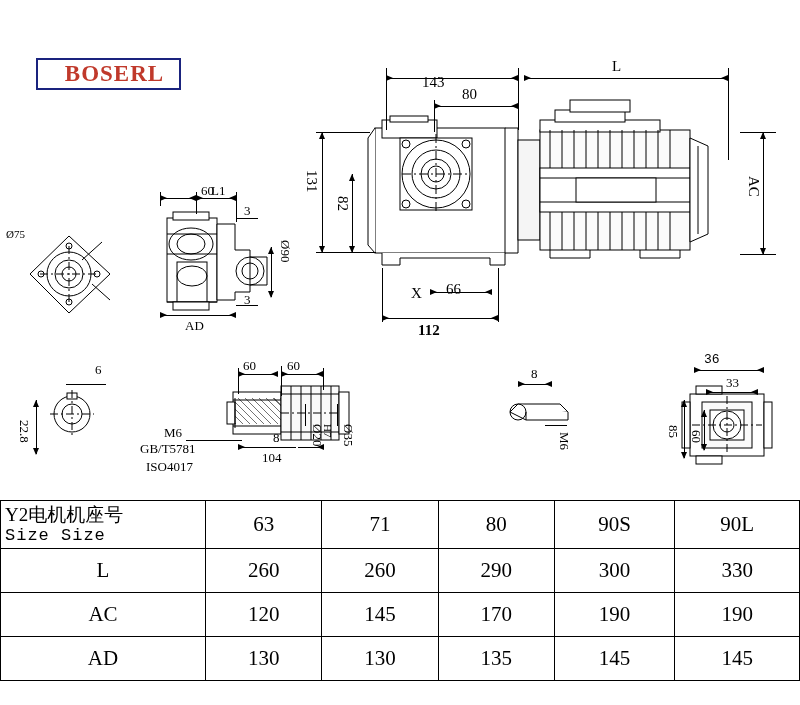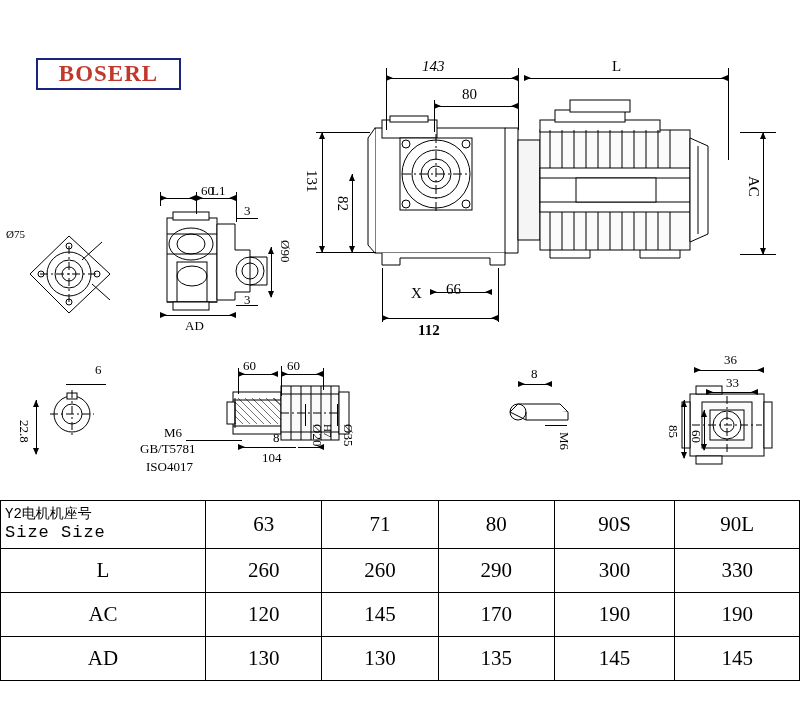--- a/index.html
+++ b/index.html
@@ -20,21 +20,21 @@
     font-size:27px;font-weight:bold;letter-spacing:1px;
     white-space:nowrap;
   }
   .logo-box{
     position:absolute;left:36px;top:58px;
     width:145px;height:32px;
     border:2px solid #1a237e;
     box-sizing:border-box;
   }
   .logo-text{
-    position:absolute;left:0;top:0;width:100%;height:100%;
+    position:absolute;left:6px;top:0;width:100%;height:100%;
     display:flex;align-items:center;justify-content:center;
     font-family:"Liberation Serif", serif;
     font-size:23px;font-weight:bold;color:#c0392b;letter-spacing:1px;
   }
 
   
   .ln{position:absolute;background:#000;}
   .h1{height:1px;}
   .v1{width:1px;}
   .dim{position:absolute;font-family:"Liberation Serif", serif;font-size:15px;white-space:nowrap;}
@@ -68,21 +68,21 @@
     height:43px;
     padding:0;
   }
   table.spec td.head{
     font-size:19px;
     line-height:1.12;
     padding:2px 4px;
     text-align:left;
   }
   table.spec td.lab{font-size:21px;}
-  .hdr-cn{font-family:Liberation Mono, monospace;font-size:14px;display:block;}
+  .hdr-cn{font-family:Liberation Serif, serif;font-size:19px;display:block;}
   .hdr-en{font-family:"Liberation Mono", monospace;font-size:17px;display:block;letter-spacing:1px;}
   svg{display:block;}
 </style>
 </head>
 <body>
 
 <div class="page">
 
   <div class="logo-box">
     <div class="logo-text">BOSERL</div>
@@ -143,21 +143,21 @@
       <path d="M210 190 L210 198 L250 198 L250 190"></path>
       <path d="M300 190 L300 198 L340 198 L340 190"></path>
     </g>
   </svg>
 
   <div class="ln h1" style="left:386px;top:78px;width:132px;"></div>
   <div class="arR" style="left:386px;top:75px;"></div>
   <div class="arL" style="left:511px;top:75px;"></div>
   <div class="ln v1" style="left:386px;top:68px;height:62px;"></div>
   <div class="ln v1" style="left:518px;top:68px;height:62px;"></div>
-  <div class="dim" style="left:422px;top:58px;font-style:italic;">143</div>
+  <div class="dim" style="left:422px;top:74px;">143</div>
 
   <div class="ln h1" style="left:434px;top:106px;width:84px;"></div>
   <div class="arR" style="left:434px;top:103px;"></div>
   <div class="arL" style="left:511px;top:103px;"></div>
   <div class="ln v1" style="left:434px;top:100px;height:32px;"></div>
   <div class="dim" style="left:462px;top:86px;">80</div>
 
   <div class="ln h1" style="left:524px;top:78px;width:204px;"></div>
   <div class="arR" style="left:524px;top:75px;"></div>
   <div class="arL" style="left:721px;top:75px;"></div>
@@ -356,21 +356,21 @@
       <rect x="30" y="30" width="50" height="46" fill="#fafafa"></rect>
       <rect x="38" y="38" width="34" height="30" fill="#ffffff"></rect>
       <ellipse cx="55" cy="53" rx="14" ry="14"></ellipse>
       <ellipse cx="55" cy="53" rx="7" ry="7"></ellipse>
       <line x1="20" y1="53" x2="90" y2="53" stroke-dasharray="8,3,2,3"></line>
       <line x1="55" y1="24" x2="55" y2="82" stroke-dasharray="8,3,2,3"></line>
       <rect x="24" y="14" width="26" height="8" fill="#ffffff"></rect>
       <rect x="24" y="84" width="26" height="8" fill="#ffffff"></rect>
     </g>
   </svg>
-  <div class="dim sm" style="left:724px;top:352px;">36</div>
+  <div class="dim sm" style="left:704px;top:352px;font-family:Liberation Mono, monospace;">36</div>
   <div class="ln h1" style="left:694px;top:370px;width:70px;"></div>
   <div class="arR" style="left:694px;top:367px;"></div>
   <div class="arL" style="left:757px;top:367px;"></div>
   <div class="dim sm" style="left:726px;top:375px;">33</div>
   <div class="ln h1" style="left:706px;top:392px;width:52px;"></div>
   <div class="arR" style="left:706px;top:389px;"></div>
   <div class="arL" style="left:751px;top:389px;"></div>
   <div class="dim sm vert" style="left:665px;top:425px;">85</div>
   <div class="ln v1" style="left:684px;top:400px;height:58px;"></div>
   <div class="arU" style="left:681px;top:400px;"></div>

